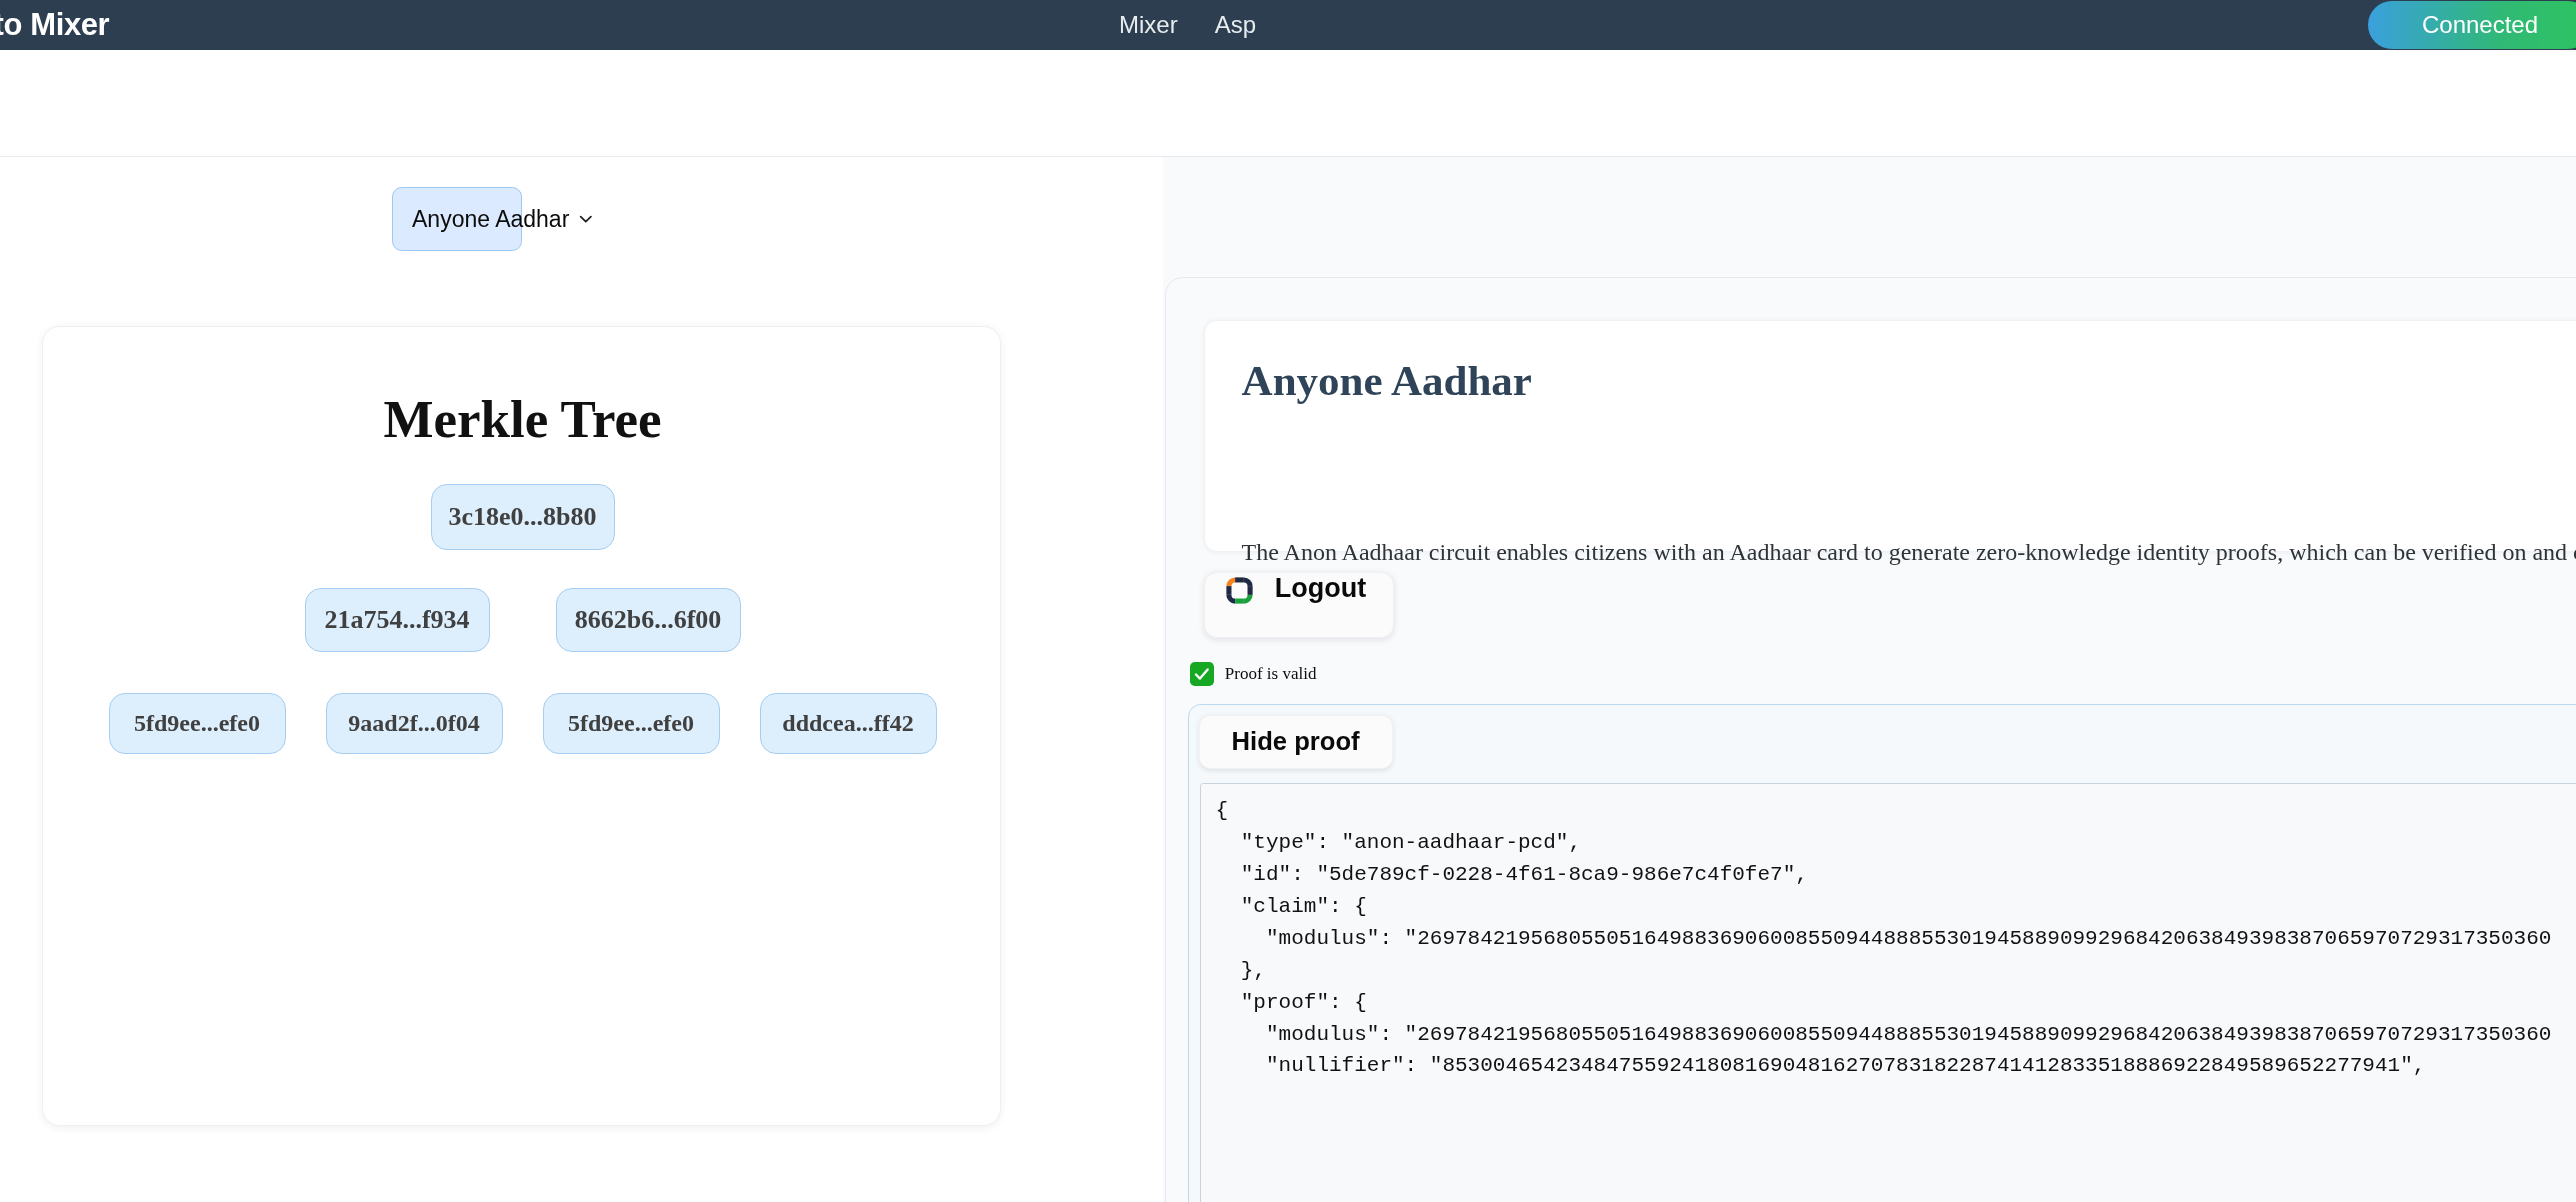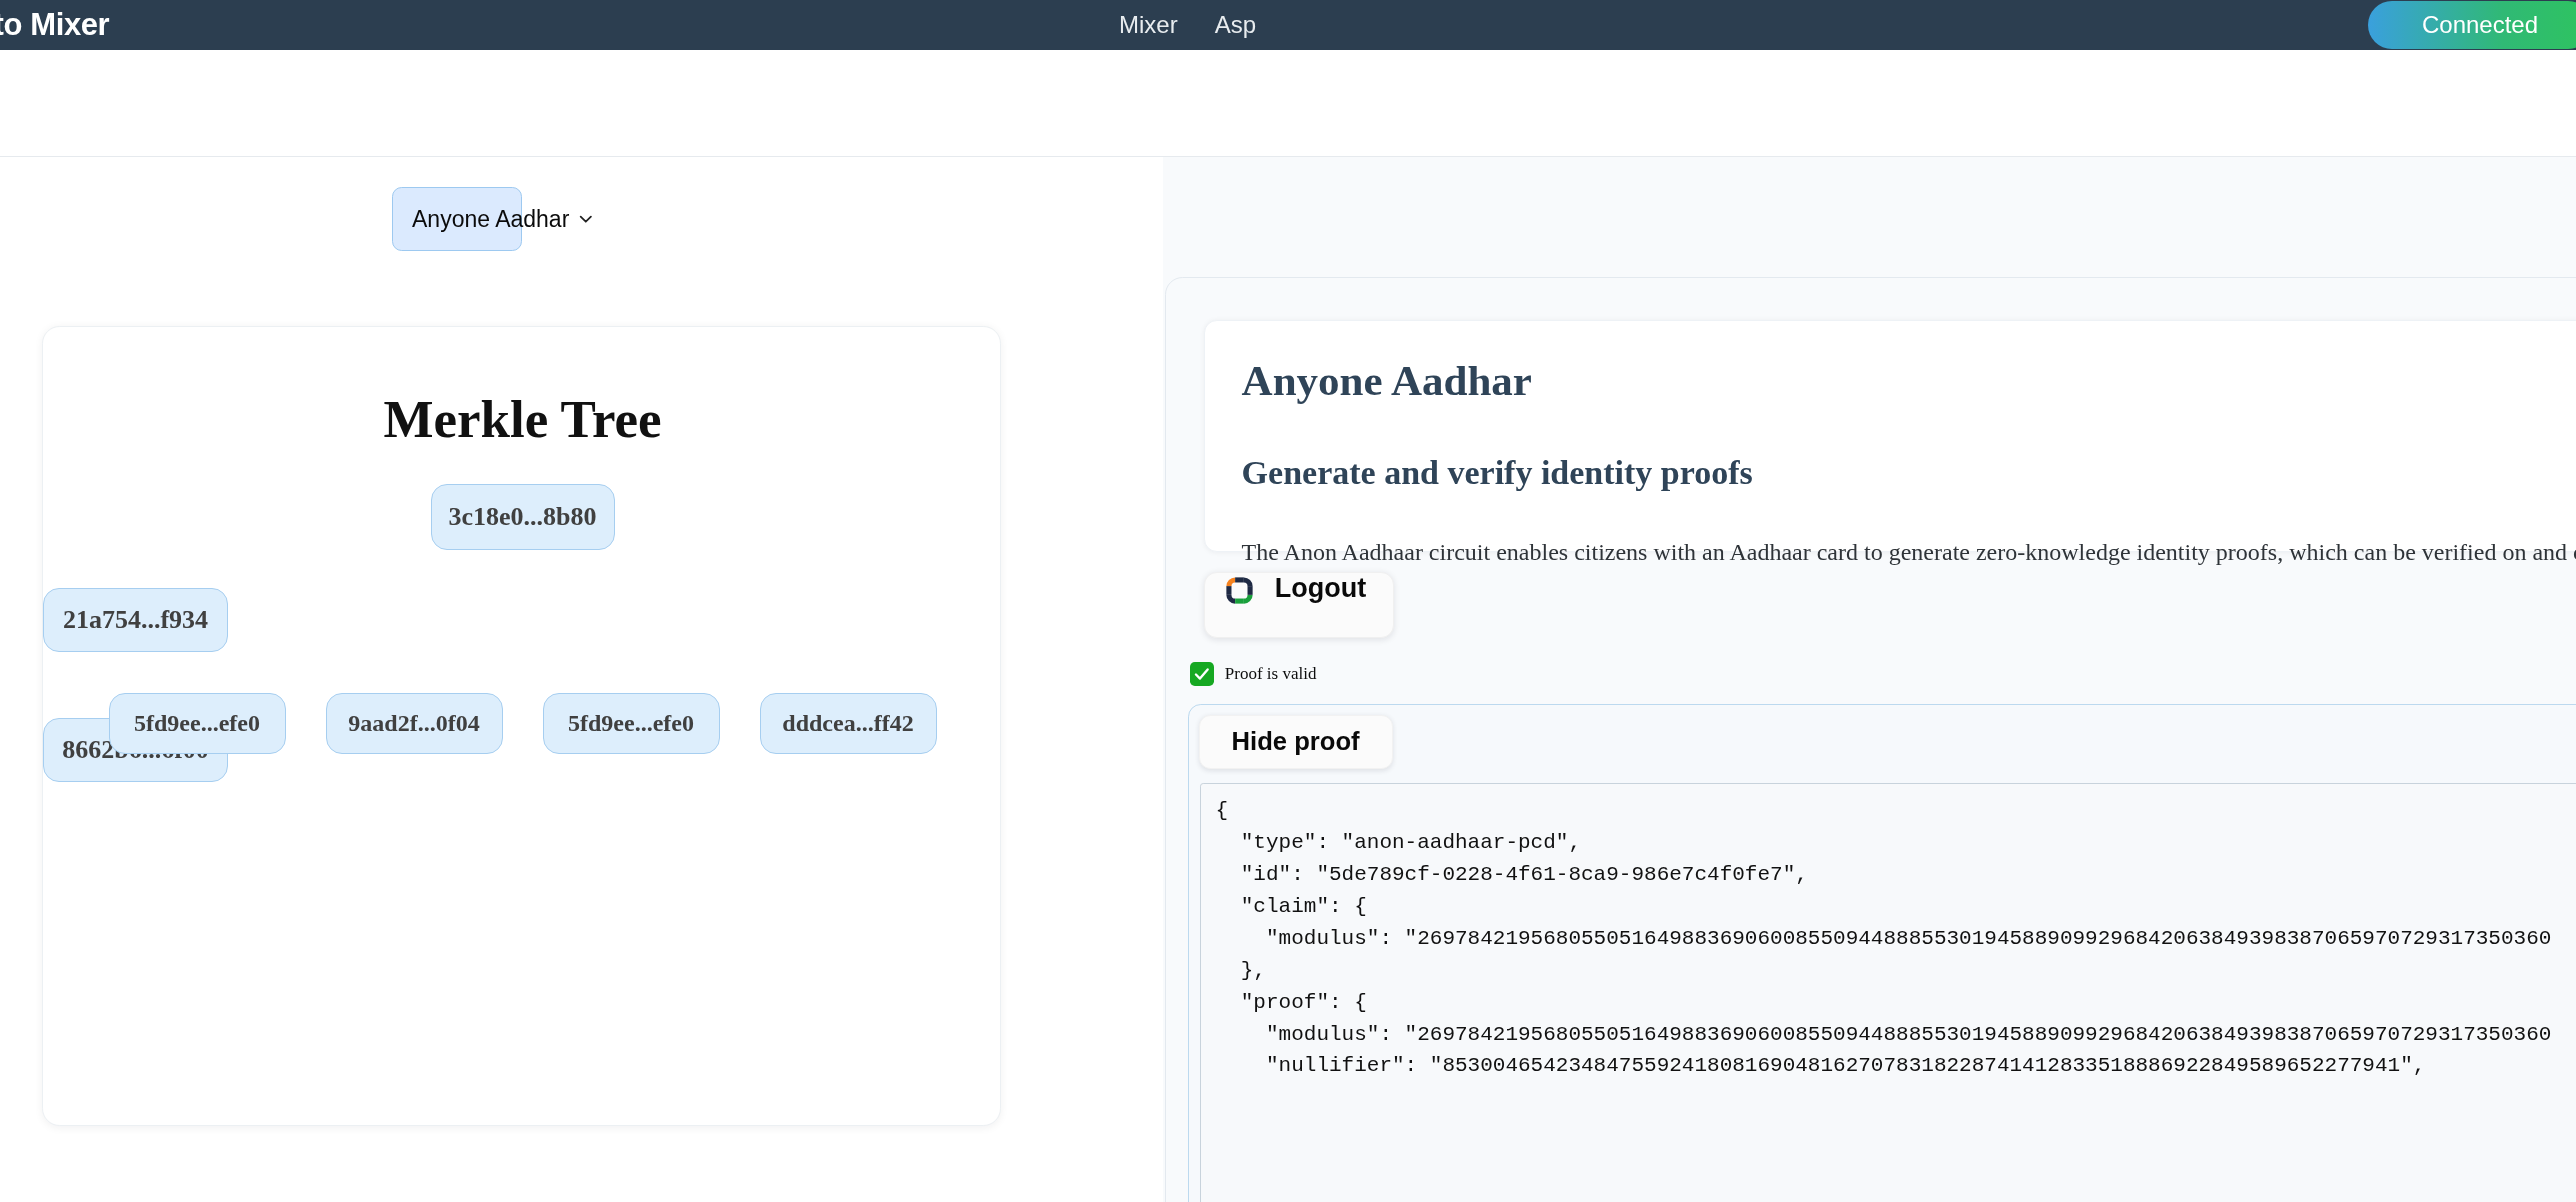--- a/index.html
+++ b/index.html
@@ -95,21 +95,21 @@
     text-align: center;
     font-family: "Liberation Serif", serif;
     font-weight: bold; font-size: 53px; color: #111111;
   }
   .tree { position: absolute; left: 0; top: 0; width: 959px; }
   .tree-row {
     position: absolute; left: 0; width: 959px;
     display: flex; justify-content: center;
   }
   .tree-row.r0 { top: 157px; gap: 0; }
-  .tree-row.r1 { top: 261px; gap: 66px; flex-direction: column; }
+  .tree-row.r1 { top: 261px; gap: 66px; }
   .tree-row.r2 { top: 366px; gap: 40px; }
   .node {
     background: #ddeefc;
     border: 0.8px solid #a6cef0;
     border-radius: 16px;
     color: #404040;
     font-family: "Liberation Serif", serif;
     font-weight: bold;
     display: flex; align-items: center; justify-content: center;
     white-space: nowrap; cursor: pointer;
@@ -268,21 +268,20 @@
           </div>
         </div>
       </div>
     </div>
 
     <div class="right-col">
       <div class="aadhaar-panel">
 
         <div class="info-card">
           <div class="info-h1">Anyone Aadhar</div>
-          <div class="info-h2">Generate and verify identity proofs</div>
           <div class="info-p">The Anon Aadhaar circuit enables citizens with an Aadhaar card to generate zero-knowledge identity proofs, which can be verified on and off the chain.</div>
         </div>
 
         <div class="logout-btn">
           <svg width="35" height="35" viewBox="0 0 48 48">
             <path d="M6 18 A12 12 0 0 1 18 6 L18 13 A5 5 0 0 0 13 18 Z" fill="#f5821f"></path>
             <path d="M30 6 A12 12 0 0 1 42 18 L35 18 A5 5 0 0 0 30 13 Z" fill="#1f2a44"></path>
             <path d="M6 30 A12 12 0 0 0 18 42 L18 35 A5 5 0 0 1 13 30 Z" fill="#1f2a44"></path>
             <path d="M42 30 A12 12 0 0 1 30 42 L30 35 A5 5 0 0 0 35 30 Z" fill="#1aa03c"></path>
             <rect x="6" y="18" width="7" height="12" fill="#1f2a44"></rect>

